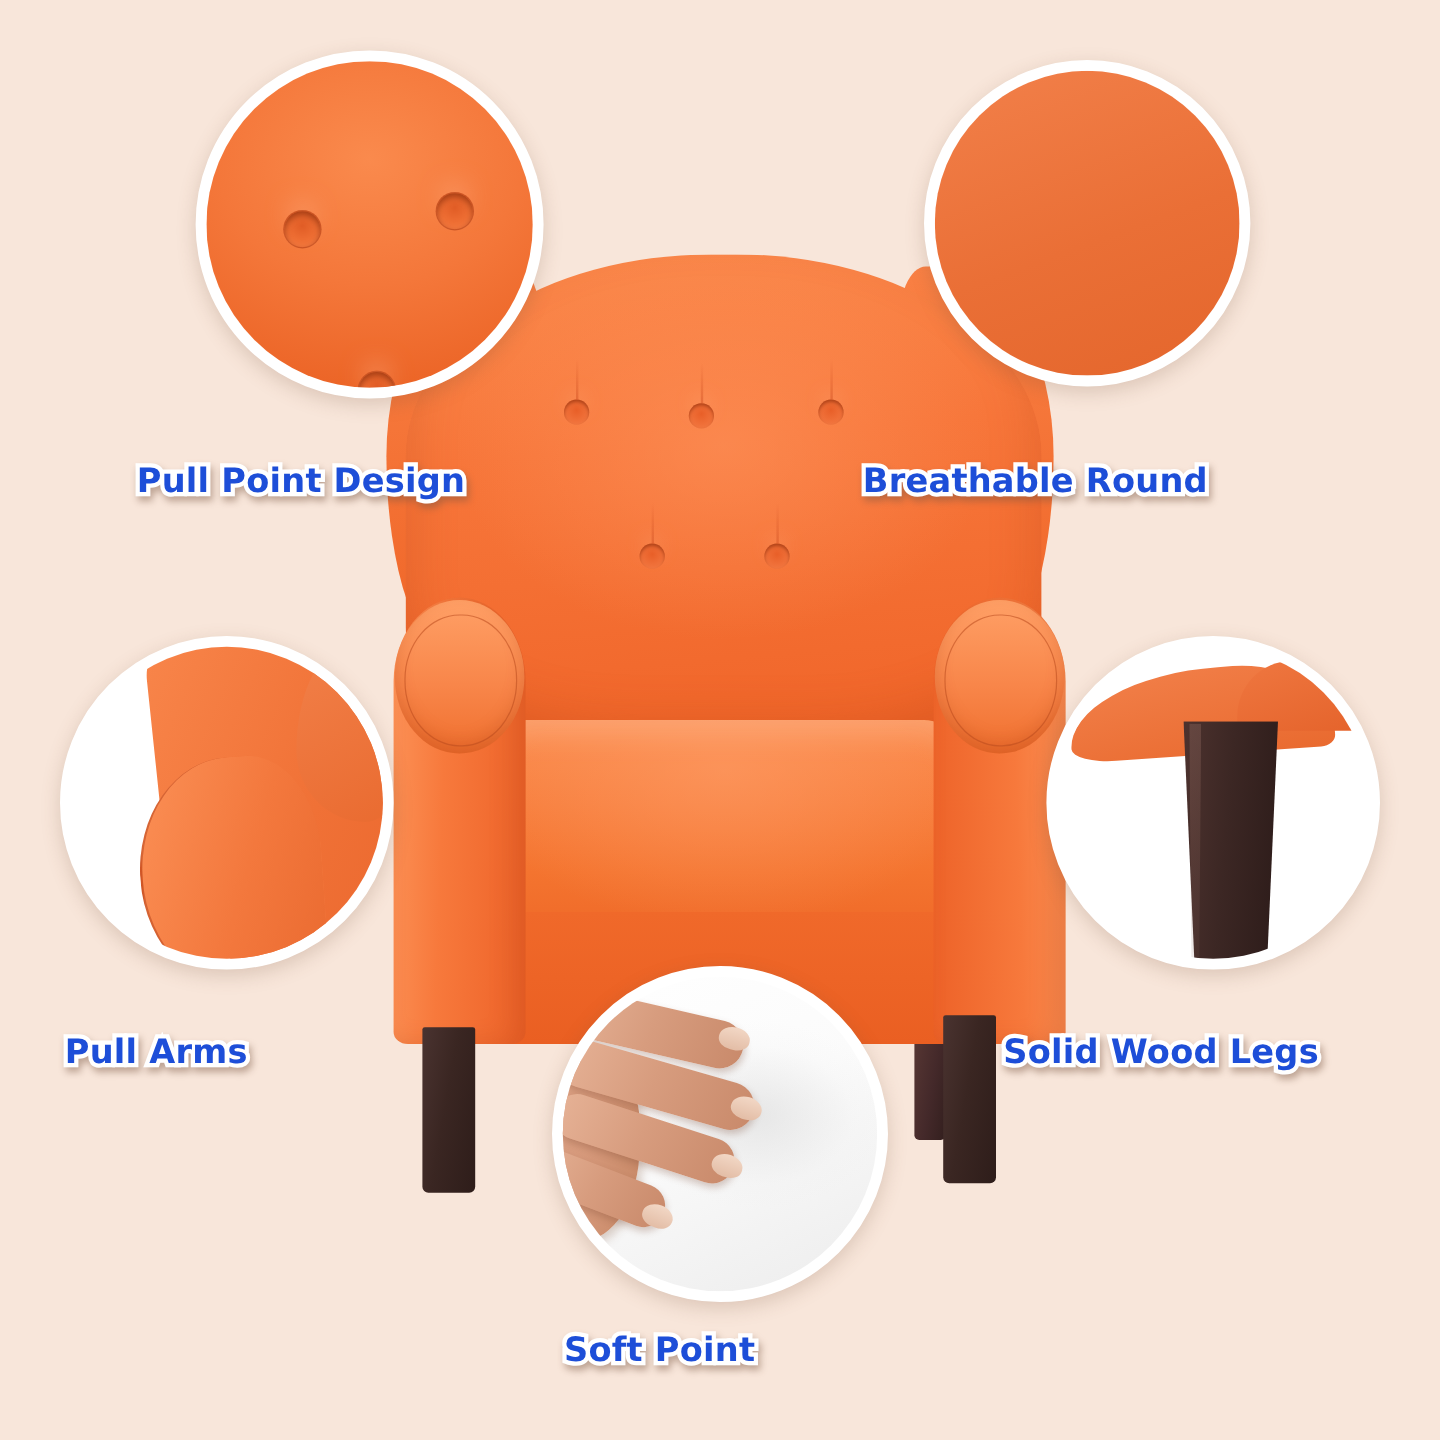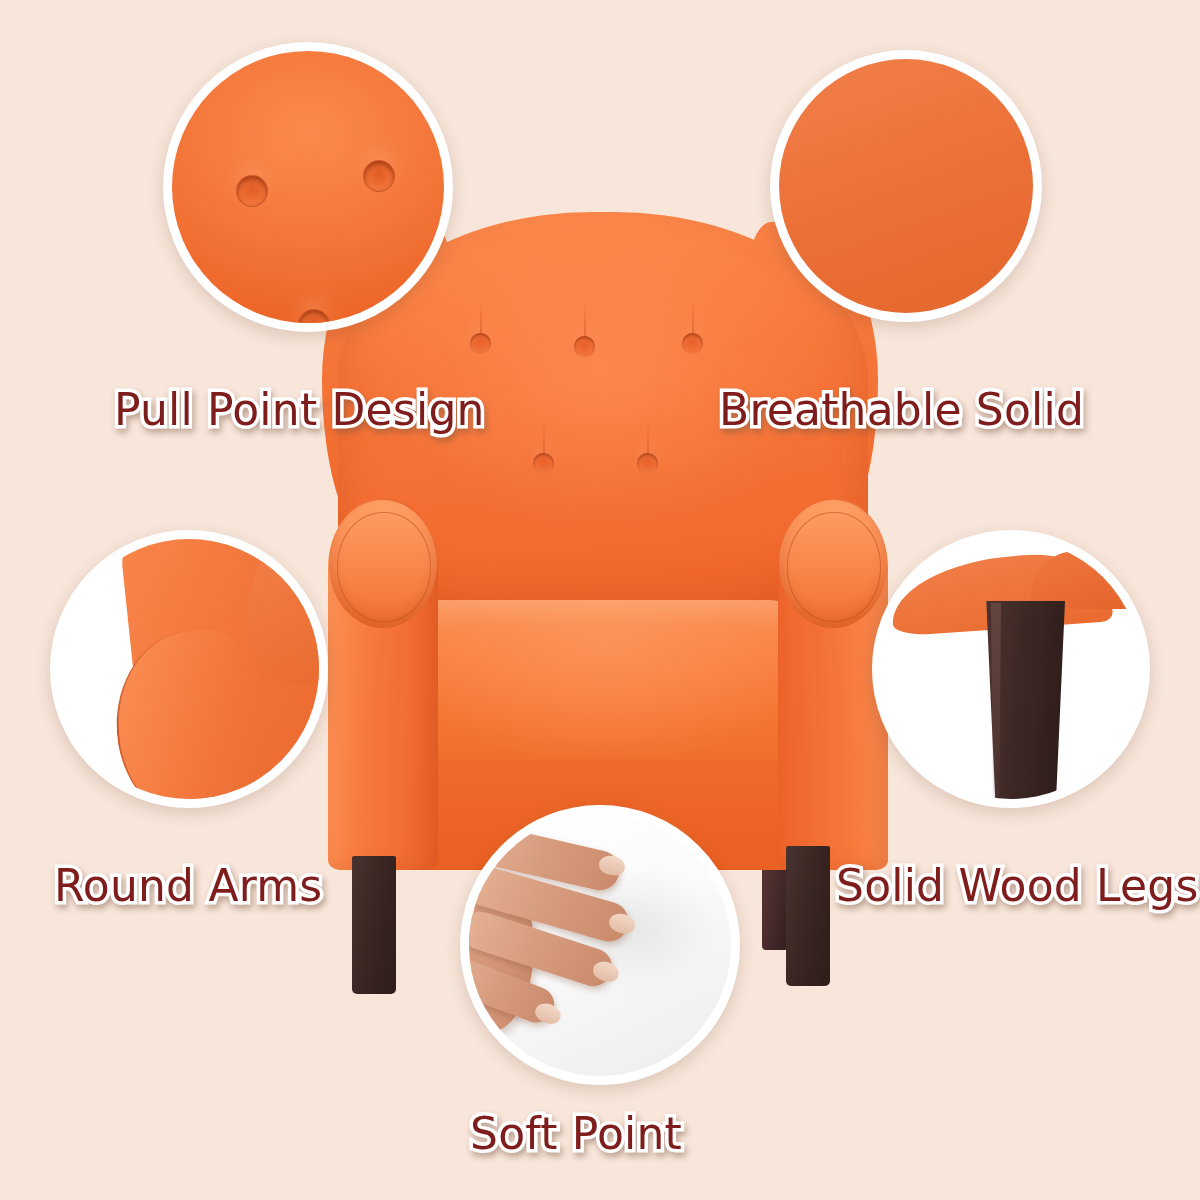--- a/index.html
+++ b/index.html
@@ -243,24 +243,24 @@
     width: 120px; height: 150px;
     background: linear-gradient(100deg, #e4ad90 0%, #d6997b 60%, #c68765 100%);
     border-radius: 46% 30% 40% 56% / 40% 34% 52% 56%;
     box-shadow: 3px 4px 8px rgba(120,70,45,0.25);
   }
 
   
   .label {
     position: absolute;
     font-family: "DejaVu Sans", sans-serif;
-    font-weight: normal;
-    font-size: 44px;
+    font-weight: bold;
+    font-size: 28px;
     letter-spacing: 0.2px;
-    color: #7f1d1d;
+    color: #1d4ed8;
     white-space: nowrap;
     -webkit-text-stroke: 7px #ffffff;
     paint-order: stroke fill;
     filter: drop-shadow(2px 4px 3px rgba(120,85,65,0.45));
   }
 </style>
 </head>
 <body>
 
 <div id="stage">
@@ -336,21 +336,21 @@
         <div class="finger" style="left:6px; top:98px; width:156px; height:38px; transform:rotate(18deg);"></div>
         <div class="nail" style="left:140px; top:130px; transform:rotate(18deg);"></div>
         <div class="finger" style="left:-14px; top:140px; width:118px; height:36px; transform:rotate(21deg);"></div>
         <div class="nail" style="left:82px; top:172px; transform:rotate(21deg);"></div>
       </div>
     </div>
   </div>
 
   <div class="label" style="left:114px; top:384px;">Pull Point Design</div>
 
-  <div class="label" style="left:719px; top:384px;">Breathable Solid</div>
-
-  <div class="label" style="left:54px; top:860px;">Round Arms</div>
+  <div class="label" style="left:719px; top:384px;">Breathable Round</div>
+
+  <div class="label" style="left:54px; top:860px;">Pull Arms</div>
 
   <div class="label" style="left:836px; top:860px;">Solid Wood Legs</div>
 
   <div class="label" style="left:470px; top:1108px;">Soft Point</div>
 
 </div>
 
 </body></html>

